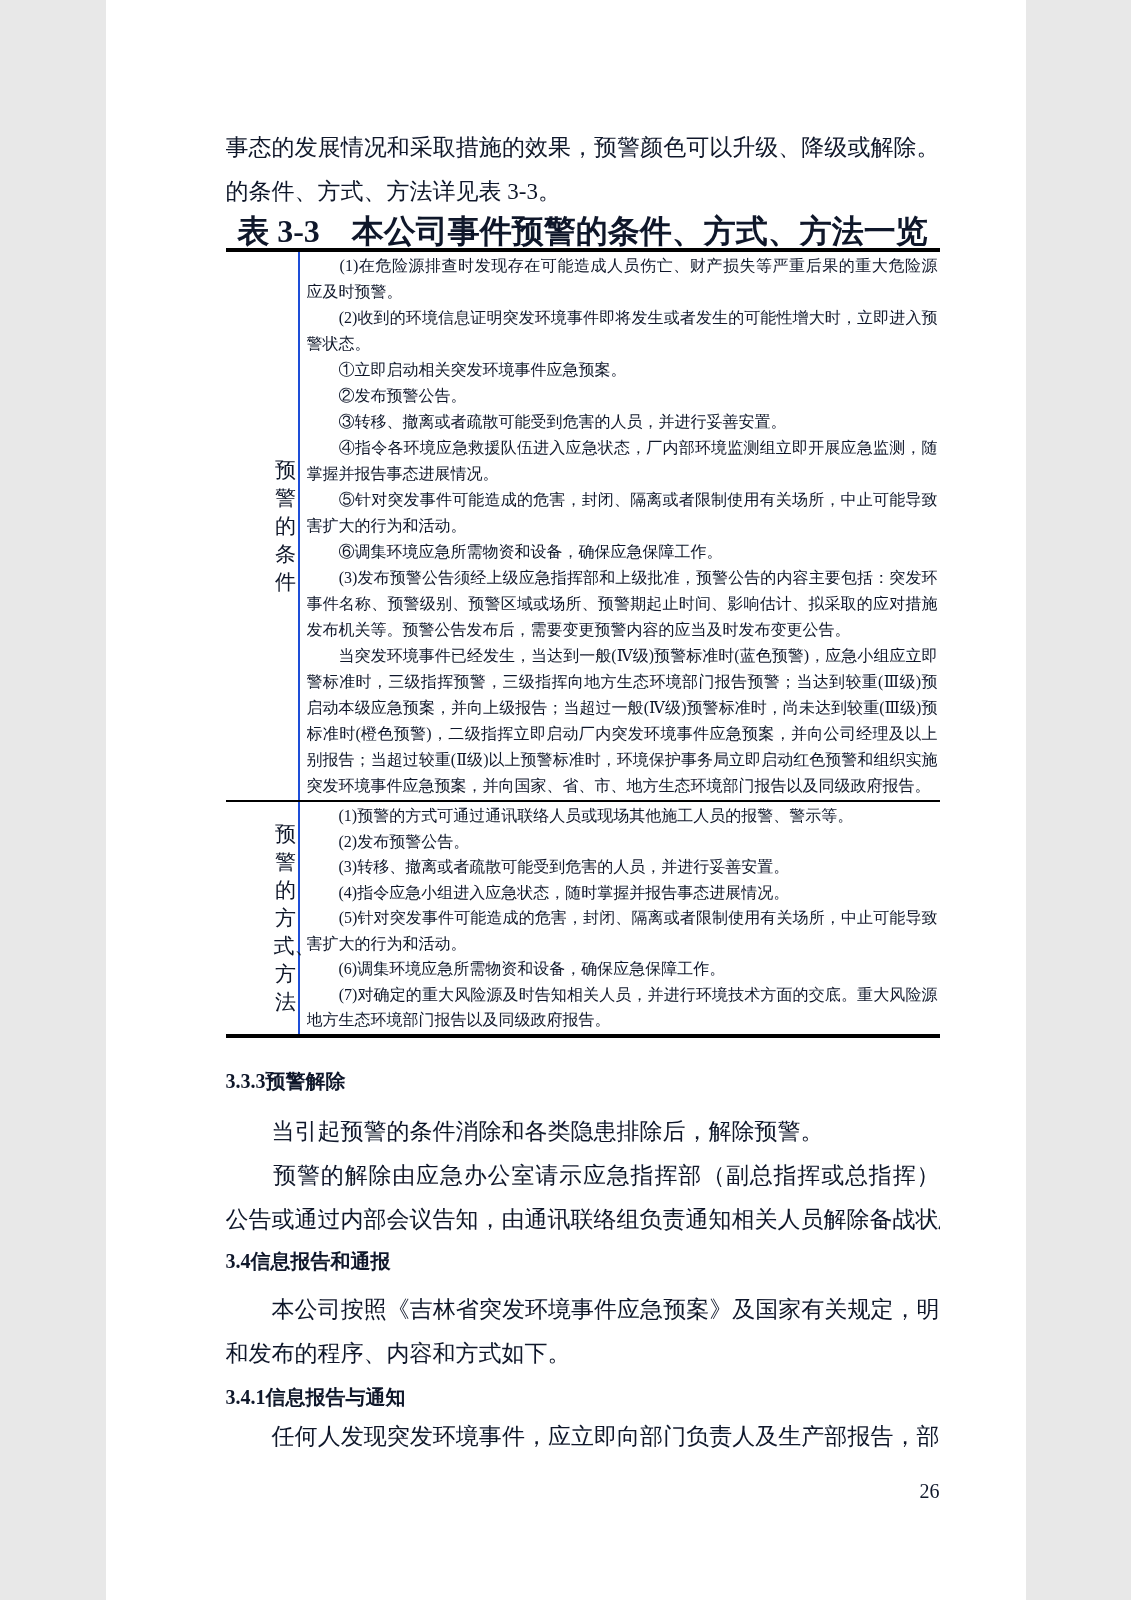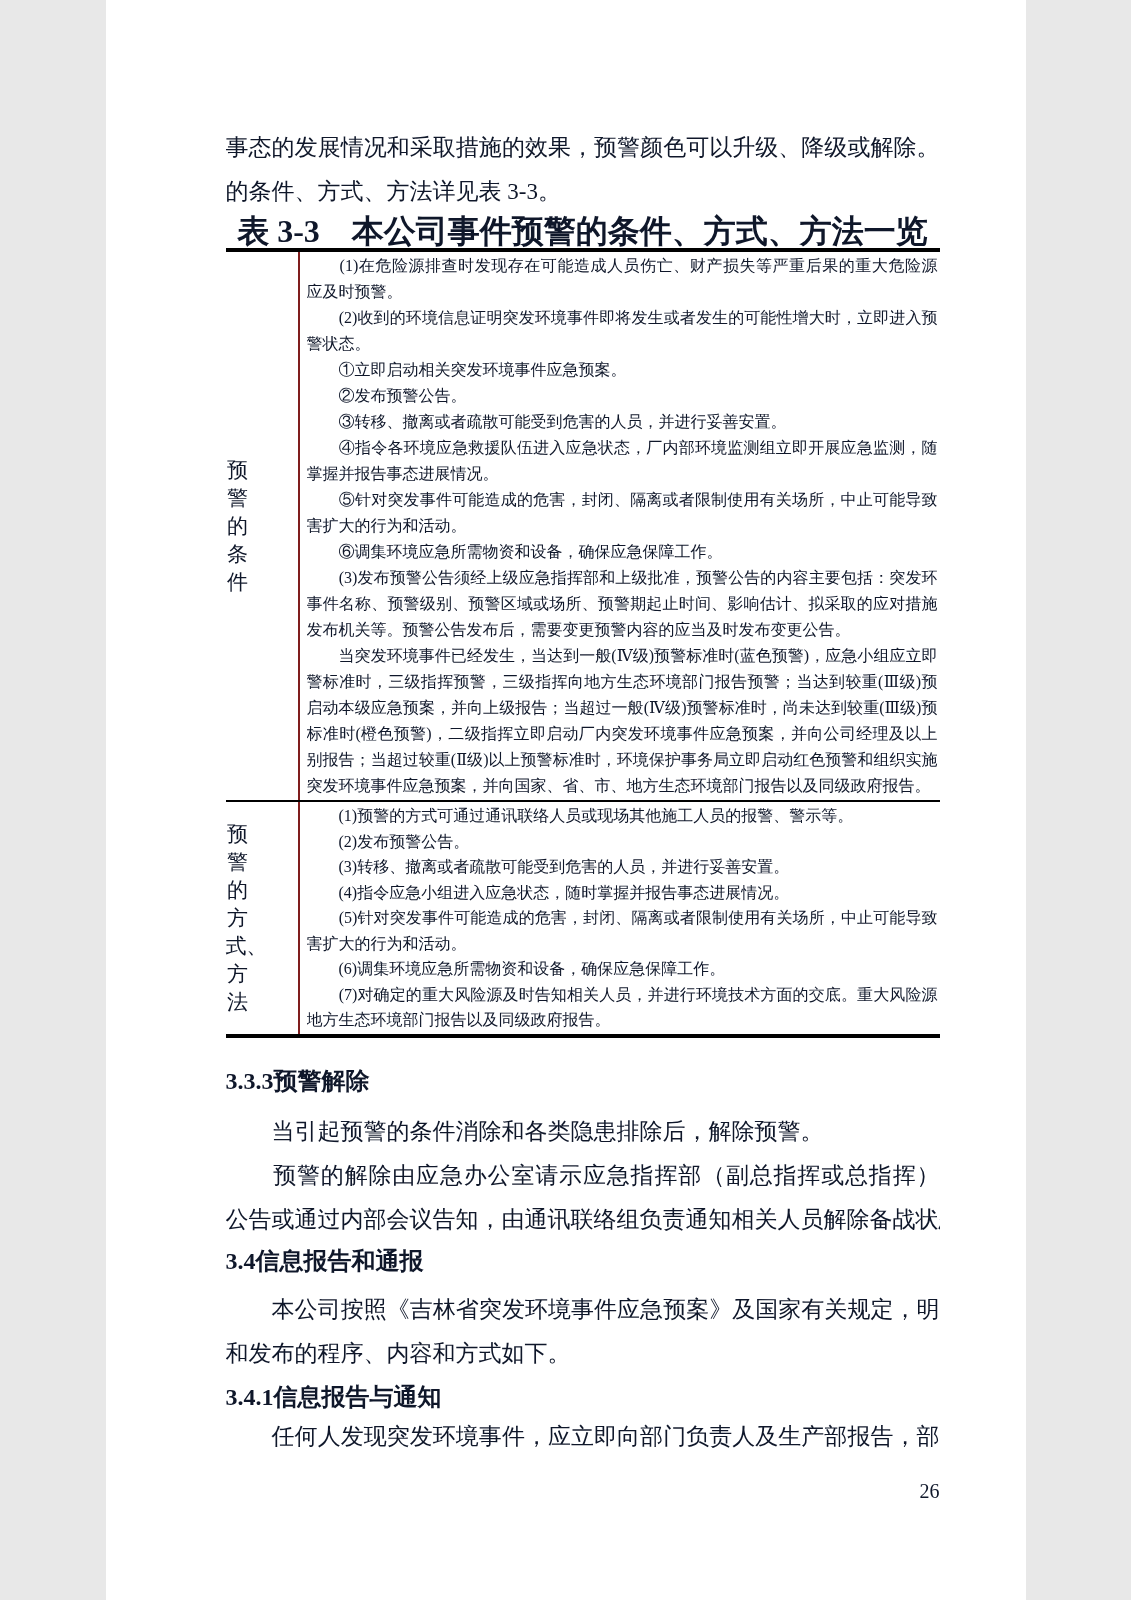--- a/index.html
+++ b/index.html
@@ -13,28 +13,28 @@
   
   .bline { height:44px; line-height:44px; font-size:23px; overflow:hidden; white-space:pre; }
   .bline.full { text-align:justify; text-align-last:justify; white-space:normal; }
   .intro { padding-top:126px; }
   
   .table-title { height:34px; line-height:34px; text-align:center; font-weight:bold; font-size:32px; overflow:hidden; }
   
   .doc-table { border-top:4px solid #000; border-bottom:4px solid #000; width:100%; }
   .trow { display:flex; }
   .trow.first { border-bottom:2px solid #000; }
-  .th-cell { width:72px; border-right:2px solid #7f1d1d; display:flex; align-items:center; justify-content:flex-start; flex-shrink:0; }
+  .th-cell { width:72px; border-right:2px solid #1d4ed8; display:flex; align-items:center; justify-content:flex-end; flex-shrink:0; }
   .th-text { width:24px; text-align:center; font-size:21px; line-height:28px; word-break:break-all; }
   .td-cell { flex:1; padding:1px 2px 1px 7px; overflow:hidden; min-width:0; }
   .tline { height:26px; line-height:26px; font-size:16px; overflow:hidden; white-space:pre; }
   .tline.full { text-align:justify; text-align-last:justify; white-space:normal; }
   .tline.r2 { height:25.5px; line-height:25.5px; }
   
-  .sec-heading { height:36px; line-height:36px; font-weight:bold; font-size:24px; overflow:hidden; }
+  .sec-heading { height:36px; line-height:36px; font-weight:bold; font-size:20px; overflow:hidden; }
   .sec1 .sec-heading { margin-top:25px; margin-bottom:11px; }
   .sec2 .sec-heading { margin-top:1px;  margin-bottom:9px; }
   .sec3 .sec-heading { margin-top:3px;  margin-bottom:0; }
   .page-number { text-align:right; font-size:20px; height:30px; line-height:30px; margin-top:17px; }
 </style>
 </head>
 <body>
 
 <div class="page">
 

